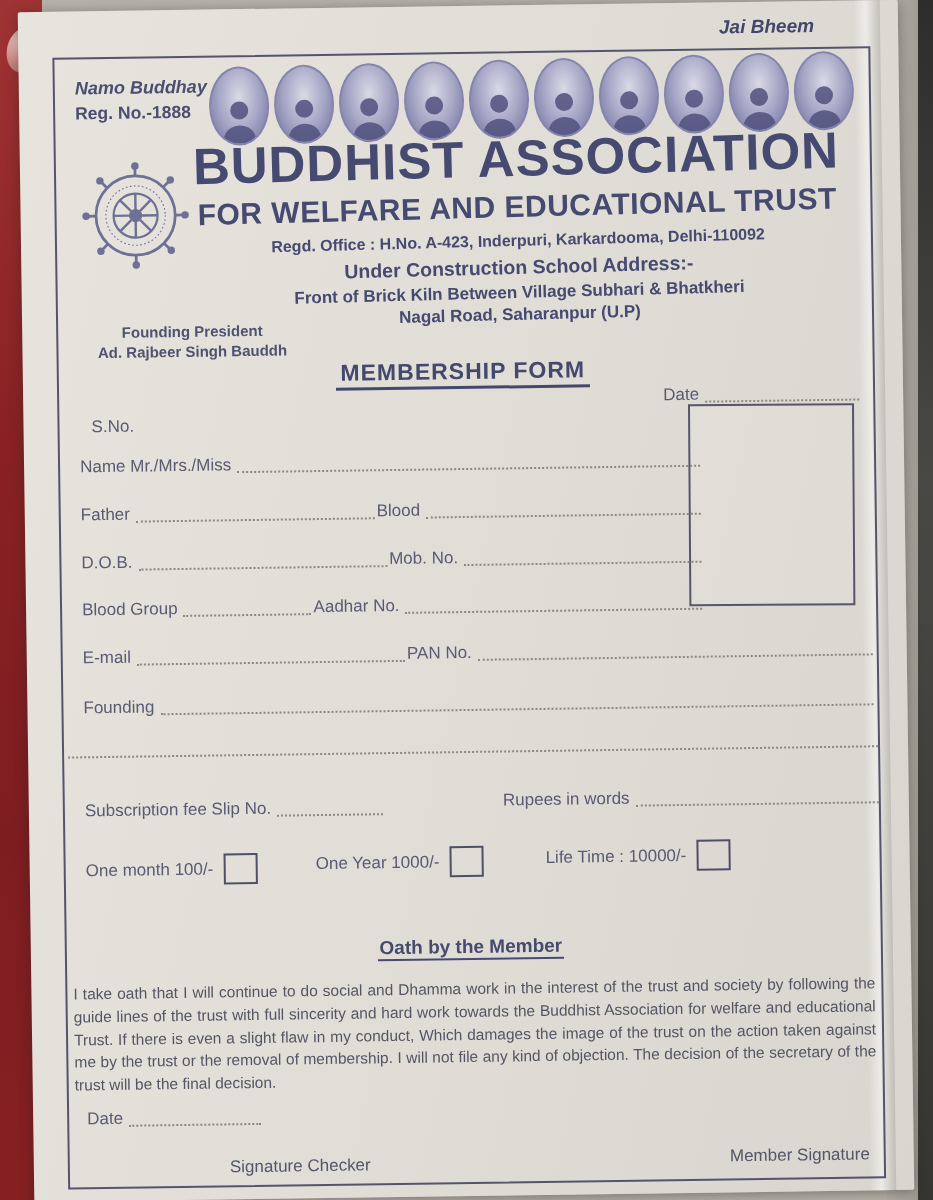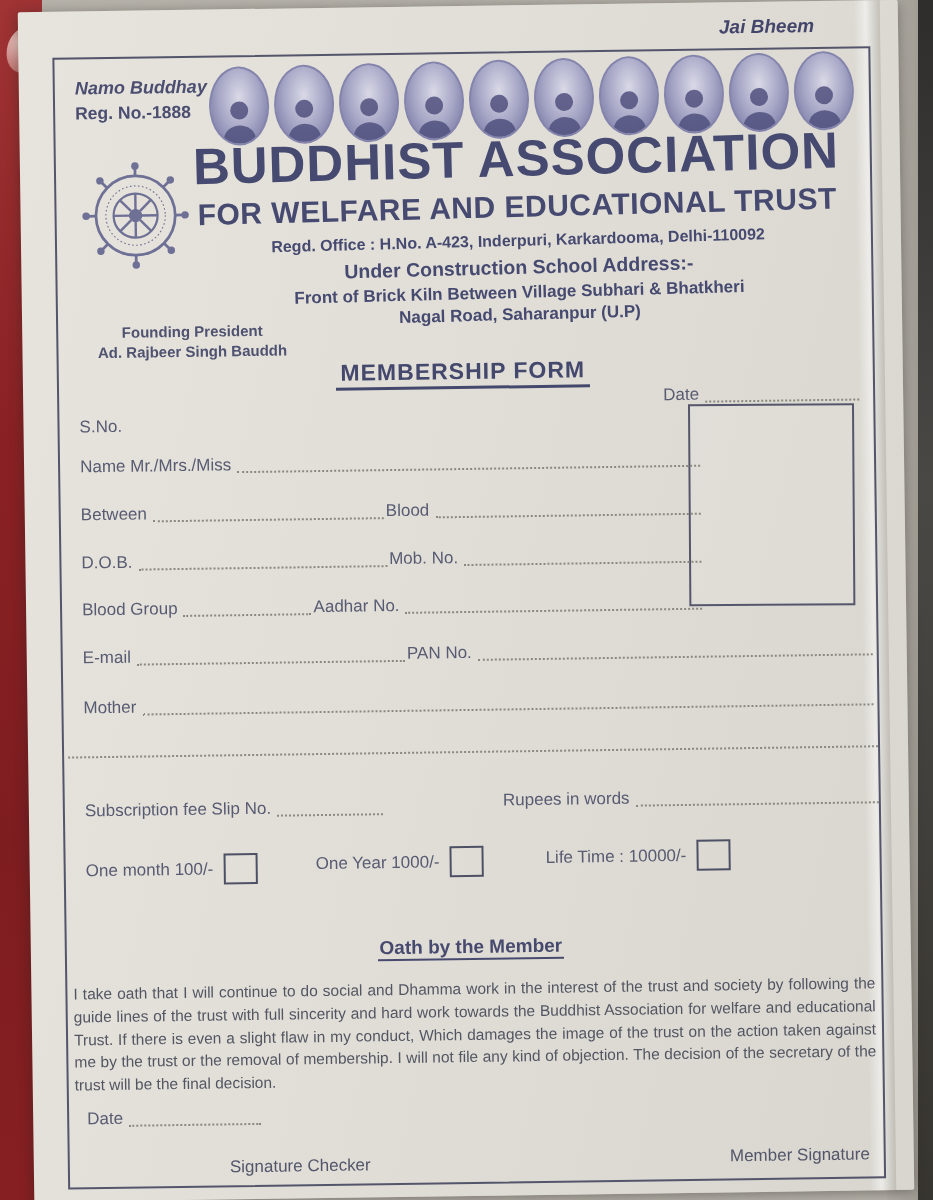--- a/index.html
+++ b/index.html
@@ -208,31 +208,31 @@
 
   <div class="formtitle">
     <span>MEMBERSHIP FORM</span>
   </div>
 
   <div class="row" style="left:640px;top:382px;width:198px;">
     <span class="lbl">Date</span>
     <span class="dots grow"></span>
   </div>
 
-  <div class="lbl" style="position:absolute;left:56px;top:406px;">S.No.</div>
+  <div class="lbl" style="position:absolute;left:68px;top:406px;">S.No.</div>
 
   <div class="photo"></div>
 
   <div class="row" style="left:56px;top:446px;width:622px;">
     <span class="lbl">Name Mr./Mrs./Miss</span>
     <span class="dots grow"></span>
   </div>
 
   <div class="row" style="left:56px;top:494px;width:622px;">
-    <span class="lbl">Between</span>
+    <span class="lbl">Father</span>
     <span class="dots" style="flex:1 1 0;"></span>
     <span class="lbl">Blood</span>
     <span class="dots" style="flex:1.15 1 0;"></span>
   </div>
 
   <div class="row" style="left:56px;top:542px;width:622px;">
     <span class="lbl">D.O.B.</span>
     <span class="dots" style="flex:1.1 1 0;"></span>
     <span class="lbl">Mob. No.</span>
     <span class="dots" style="flex:1.05 1 0;"></span>
@@ -246,21 +246,21 @@
   </div>
 
   <div class="row" style="left:56px;top:637px;width:792px;">
     <span class="lbl">E-mail</span>
     <span class="dots" style="width:268px;flex:0 0 auto;"></span>
     <span class="lbl">PAN No.</span>
     <span class="dots grow"></span>
   </div>
 
   <div class="row" style="left:56px;top:687px;width:792px;">
-    <span class="lbl">Mother</span>
+    <span class="lbl">Founding</span>
     <span class="dots grow"></span>
   </div>
   <div class="row" style="left:40px;top:730px;width:812px;">
     <span class="dots grow" style="margin-left:0;"></span>
   </div>
 
   <div class="row" style="left:56px;top:790px;width:796px;">
     <span class="lbl">Subscription fee Slip No.</span>
     <span class="dots" style="width:106px;flex:0 0 auto;"></span>
     <span style="width:118px;flex:0 0 auto;"></span>

